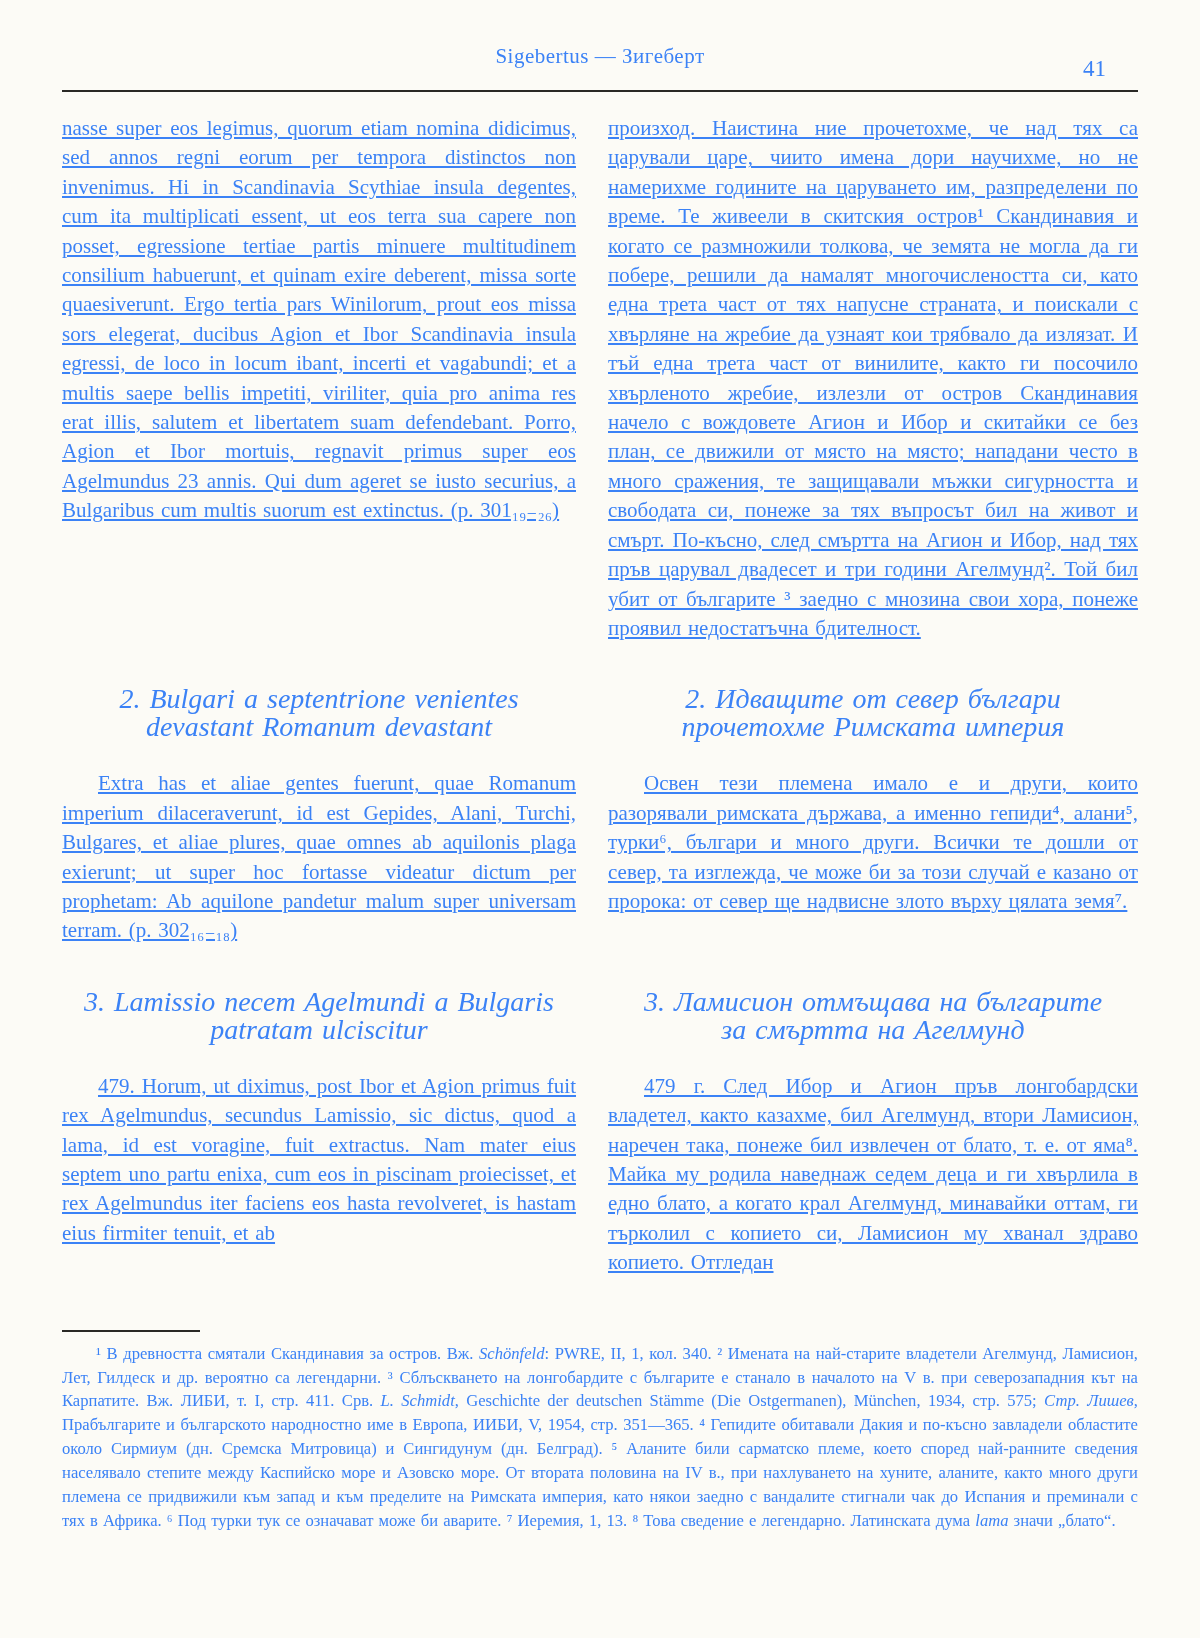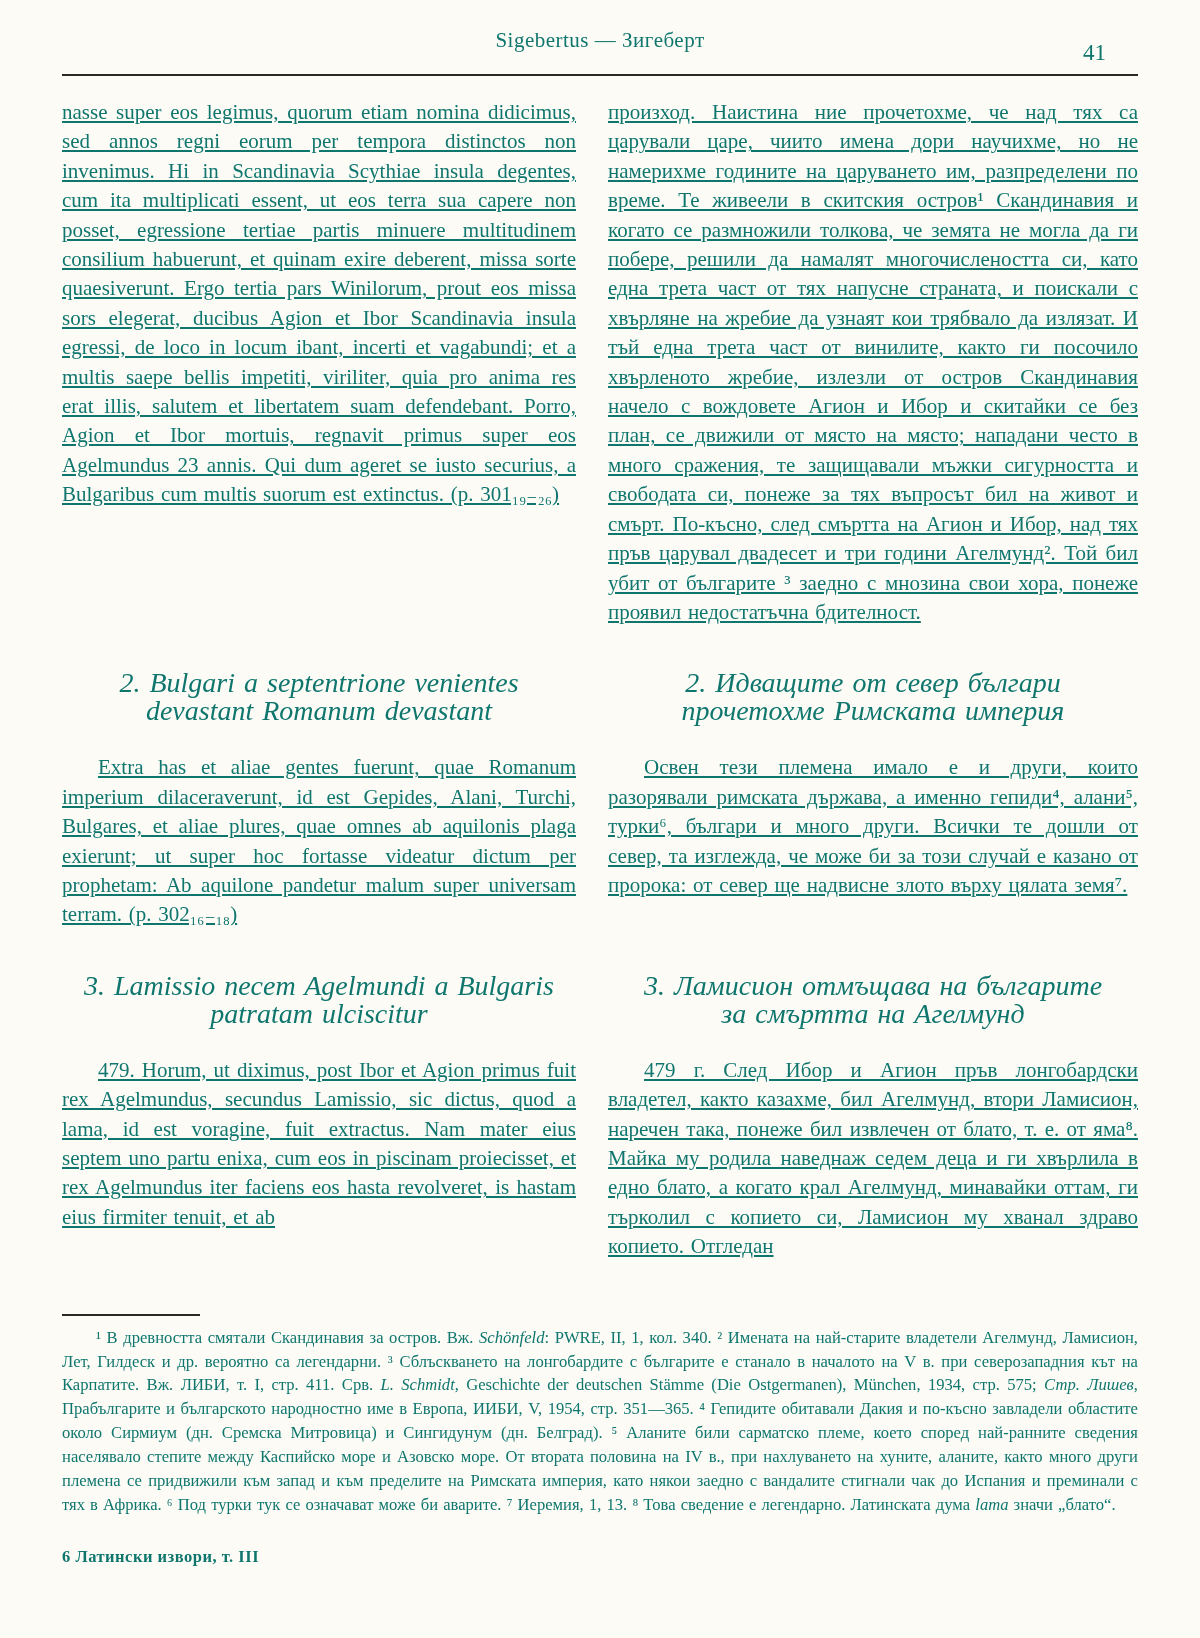--- a/index.html
+++ b/index.html
@@ -1,24 +1,24 @@
 <!DOCTYPE html>
 <html><head>
 <meta charset="utf-8">
 <style>
   html,body{margin:0;padding:0;background:#e8e6e0;}
   .page{
     position:relative;
     width:1200px;height:1638px;
     margin:0 auto;
     background:#fcfbf6;
-    color:#0f766e;
+    color:#3b82f6;
     font-family:"Liberation Serif","DejaVu Serif",serif;
     box-sizing:border-box;
-    padding:20px 62px 30px 62px;
+    padding:36px 62px 30px 62px;
     overflow:hidden;
   }
   
   .running-head{
     position:relative;
     height:40px;
   }
   .running-head .title{
     position:absolute;left:0;right:0;top:8px;
     text-align:center;
@@ -120,15 +120,14 @@
 
     <p class="para indent colL">479. Horum, ut diximus, post Ibor et Agion primus fuit rex Agelmundus, secundus Lamissio, sic dictus, quod a lama, id est voragine, fuit extractus. Nam mater eius septem uno partu enixa, cum eos in piscinam proiecisset, et rex Agelmundus iter faciens eos hasta revolveret, is hastam eius firmiter tenuit, et ab</p>
     <p class="para indent colR">479 г. След Ибор и Агион пръв лонгобардски владетел, както казахме, бил Агелмунд, втори Ламисион, наречен така, понеже бил извлечен от блато, т. е. от яма⁸. Майка му родила наведнаж седем деца и ги хвърлила в едно блато, а когато крал Агелмунд, минавайки оттам, ги търколил с копието си, Ламисион му хванал здраво копието. Отгледан</p>
 
   </div>
 
   <hr class="fn-divider">
 
   <p class="footnotes"><span>¹ В древността смятали Скандинавия за остров. Вж. </span><span class="it">Schönfeld</span><span>: PWRE, II, 1, кол. 340. ² Имената на най-старите владетели Агелмунд, Ламисион, Лет, Гилдеск и др. вероятно са легендарни. ³ Сблъскването на лонгобардите с българите е станало в началото на V в. при северозападния кът на Карпатите. Вж. ЛИБИ, т. I, стр. 411. Срв. </span><span class="it">L. Schmidt</span><span>, Geschichte der deutschen Stämme (Die Ostgermanen), München, 1934, стр. 575; </span><span class="it">Стр. Лишев</span><span>, Прабългарите и българското народностно име в Европа, ИИБИ, V, 1954, стр. 351—365. ⁴ Гепидите обитавали Дакия и по-късно завладели областите около Сирмиум (дн. Сремска Митровица) и Сингидунум (дн. Белград). ⁵ Аланите били сарматско племе, което според най-ранните сведения населявало степите между Каспийско море и Азовско море. От втората половина на IV в., при нахлуването на хуните, аланите, както много други племена се придвижили към запад и към пределите на Римската империя, като някои заедно с вандалите стигнали чак до Испания и преминали с тях в Африка. ⁶ Под турки тук се означават може би аварите. ⁷ Иеремия, 1, 13. ⁸ Това сведение е легендарно. Латинската дума </span><span class="it">lama</span><span> значи „блато“.</span></p>
 
-  <div class="footer-sig">6 Латински извори, т. III</div>
 
 </div>
 
 </body></html>

